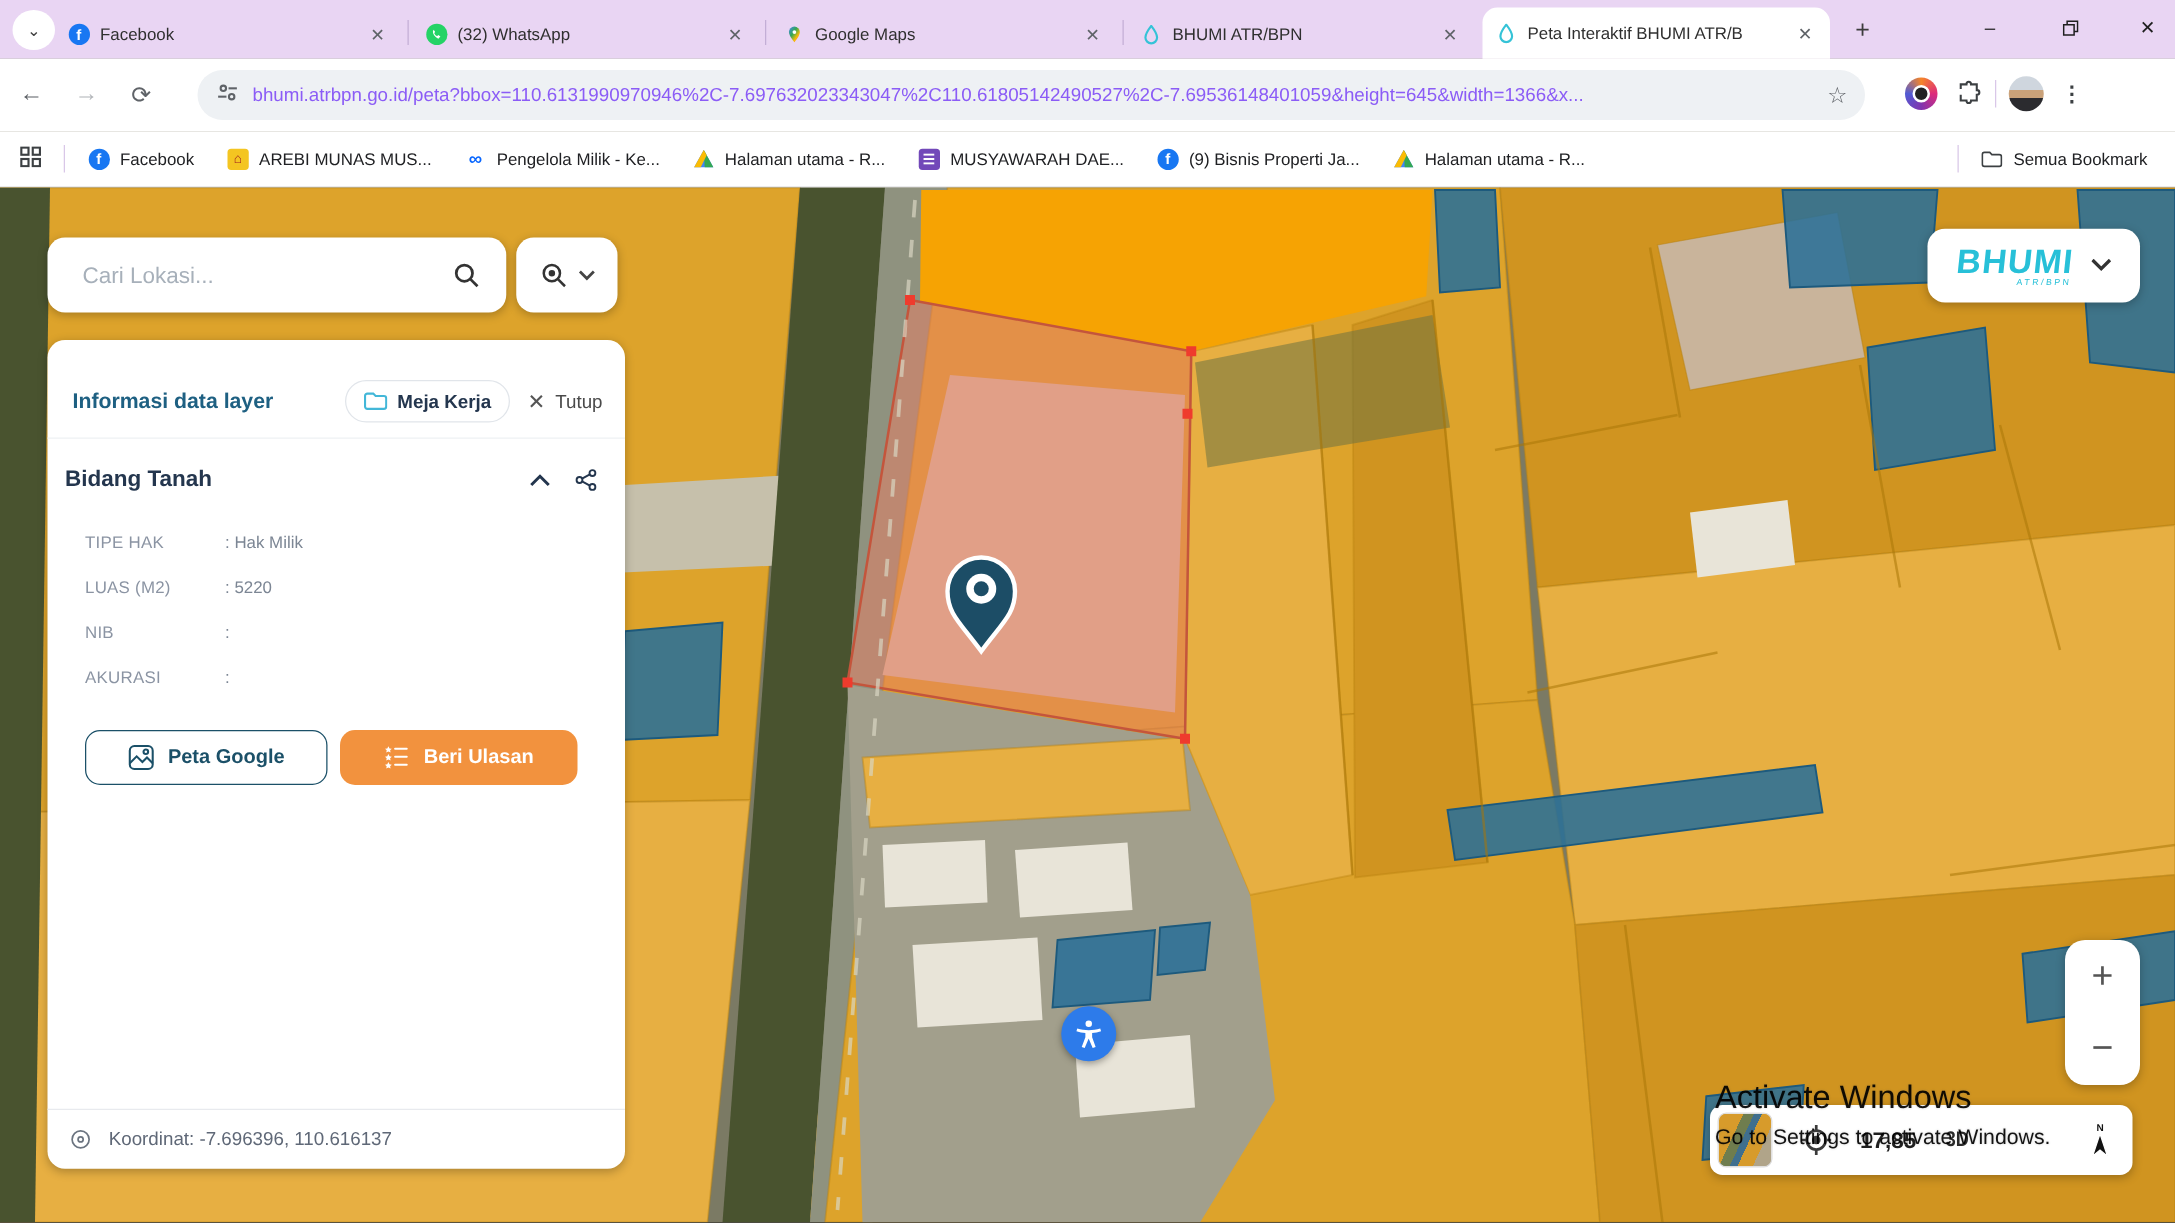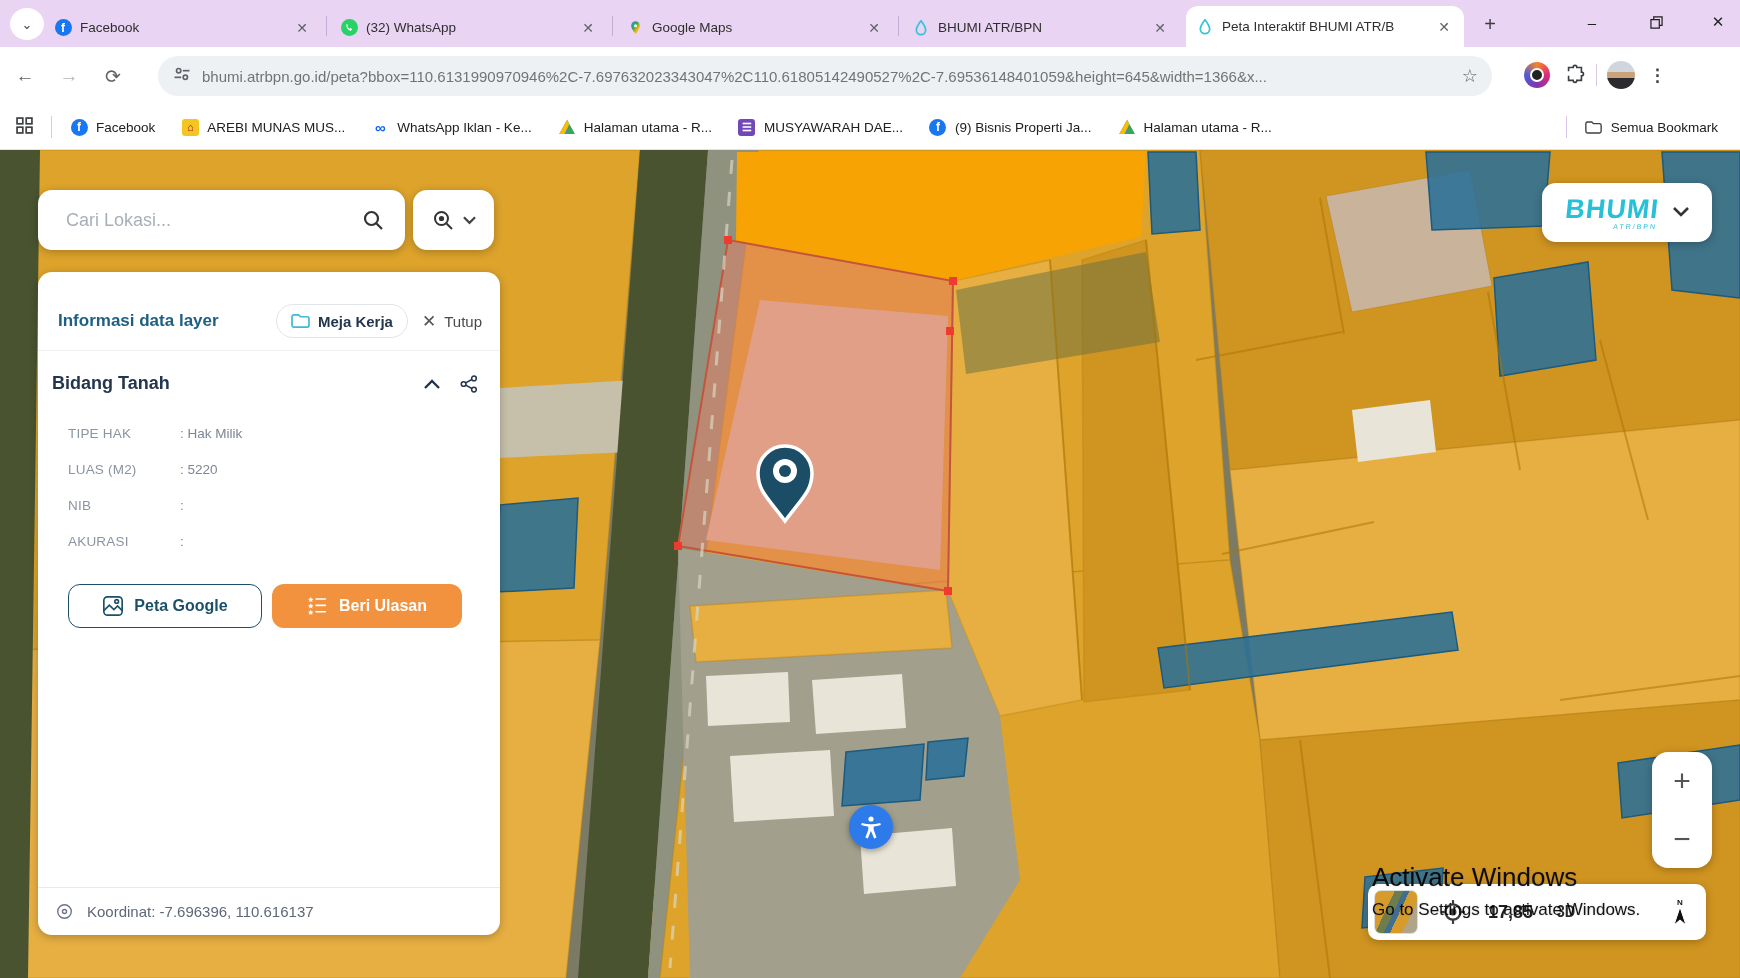--- a/index.html
+++ b/index.html
@@ -18,21 +18,21 @@
   .favicon{width:18px;height:18px;flex:0 0 18px;display:flex;align-items:center;justify-content:center;}
   .ic-circle{width:17px;height:17px;border-radius:50%;display:flex;align-items:center;justify-content:center;color:#fff;font-weight:bold;font-size:12px;}
   .fb{background:#1877f2;}
   .wa{background:#25d366;}
   .newtab{position:absolute;top:12px;font-size:20px;color:#3c3c3c;width:24px;height:24px;display:flex;align-items:center;justify-content:center;}
   .winbtn{position:absolute;top:0;width:56px;height:44px;display:flex;align-items:center;justify-content:center;color:#1f1f1f;font-size:15px;}
 
   .toolbar{position:absolute;left:0;top:47px;width:1740px;height:58px;background:#fff;display:flex;align-items:center;}
   .navic{width:38px;height:38px;border-radius:50%;display:flex;align-items:center;justify-content:center;color:#5f6368;font-size:19px;margin-left:6px;}
   .omnibox{position:absolute;left:158px;top:9px;width:1334px;height:40px;background:#eef1f4;border-radius:20px;display:flex;align-items:center;padding:0 14px;}
-  .omni-url{font-size:15px;color:#737373;white-space:nowrap;overflow:hidden;flex:1;margin-left:10px;}
+  .omni-url{font-size:15px;color:#8b5cf6;white-space:nowrap;overflow:hidden;flex:1;margin-left:10px;}
   .tbright{position:absolute;top:14px;display:flex;align-items:center;}
   .ext-cam{width:26px;height:26px;border-radius:50%;background:conic-gradient(#f58529,#dd2a7b,#8134af,#515bd4,#f58529);display:flex;align-items:center;justify-content:center;}
   .ext-cam i{width:14px;height:14px;border-radius:50%;background:#222;display:block;border:2px solid #fff;}
   .avatar{width:28px;height:28px;border-radius:50%;background:linear-gradient(180deg,#cfd6de 0 40%,#caa27a 40% 62%,#2b2b2f 62%);}
   .vsep{width:1px;height:22px;background:#d9c7e8;margin:0 10px;}
 
   .bookmarks{position:absolute;left:0;top:105px;width:1740px;height:45px;background:#fff;border-bottom:1px solid #e3e3e6;display:flex;align-items:center;font-size:13.5px;color:#202124;}
   .bm{display:flex;align-items:center;margin-right:26px;white-space:nowrap;}
   .bm .favicon{margin-right:8px;}
   .bm-sq{width:17px;height:17px;border-radius:3px;display:flex;align-items:center;justify-content:center;color:#fff;font-size:11px;font-weight:bold;}
@@ -234,21 +234,21 @@
     <span class="bm">
       <span class="favicon">
           <span class="bm-sq" style="background:#f4c521;color:#a02020">⌂</span>
         </span>
       <span>AREBI MUNAS MUS...</span>
     </span>
     <span class="bm">
       <span class="favicon">
           <span style="color:#0866ff;font-weight:bold;font-size:15px">∞</span>
         </span>
-      <span>WhatsApp Iklan - Ke...</span>
+      <span>Pengelola Milik - Ke...</span>
     </span>
     <span class="bm">
       <span class="favicon">
         <svg width="16" height="14" viewBox="0 0 20 18">
             <path d="M10 0L20 18H0z" fill="#4285f4"></path>
             <path d="M10 0L20 18h-9z" fill="#34a853"></path>
             <path d="M10 0l3 5.4L6.8 18H0z" fill="#fbbc04"></path>
           </svg>
       </span>
       <span>Halaman utama - R...</span>

